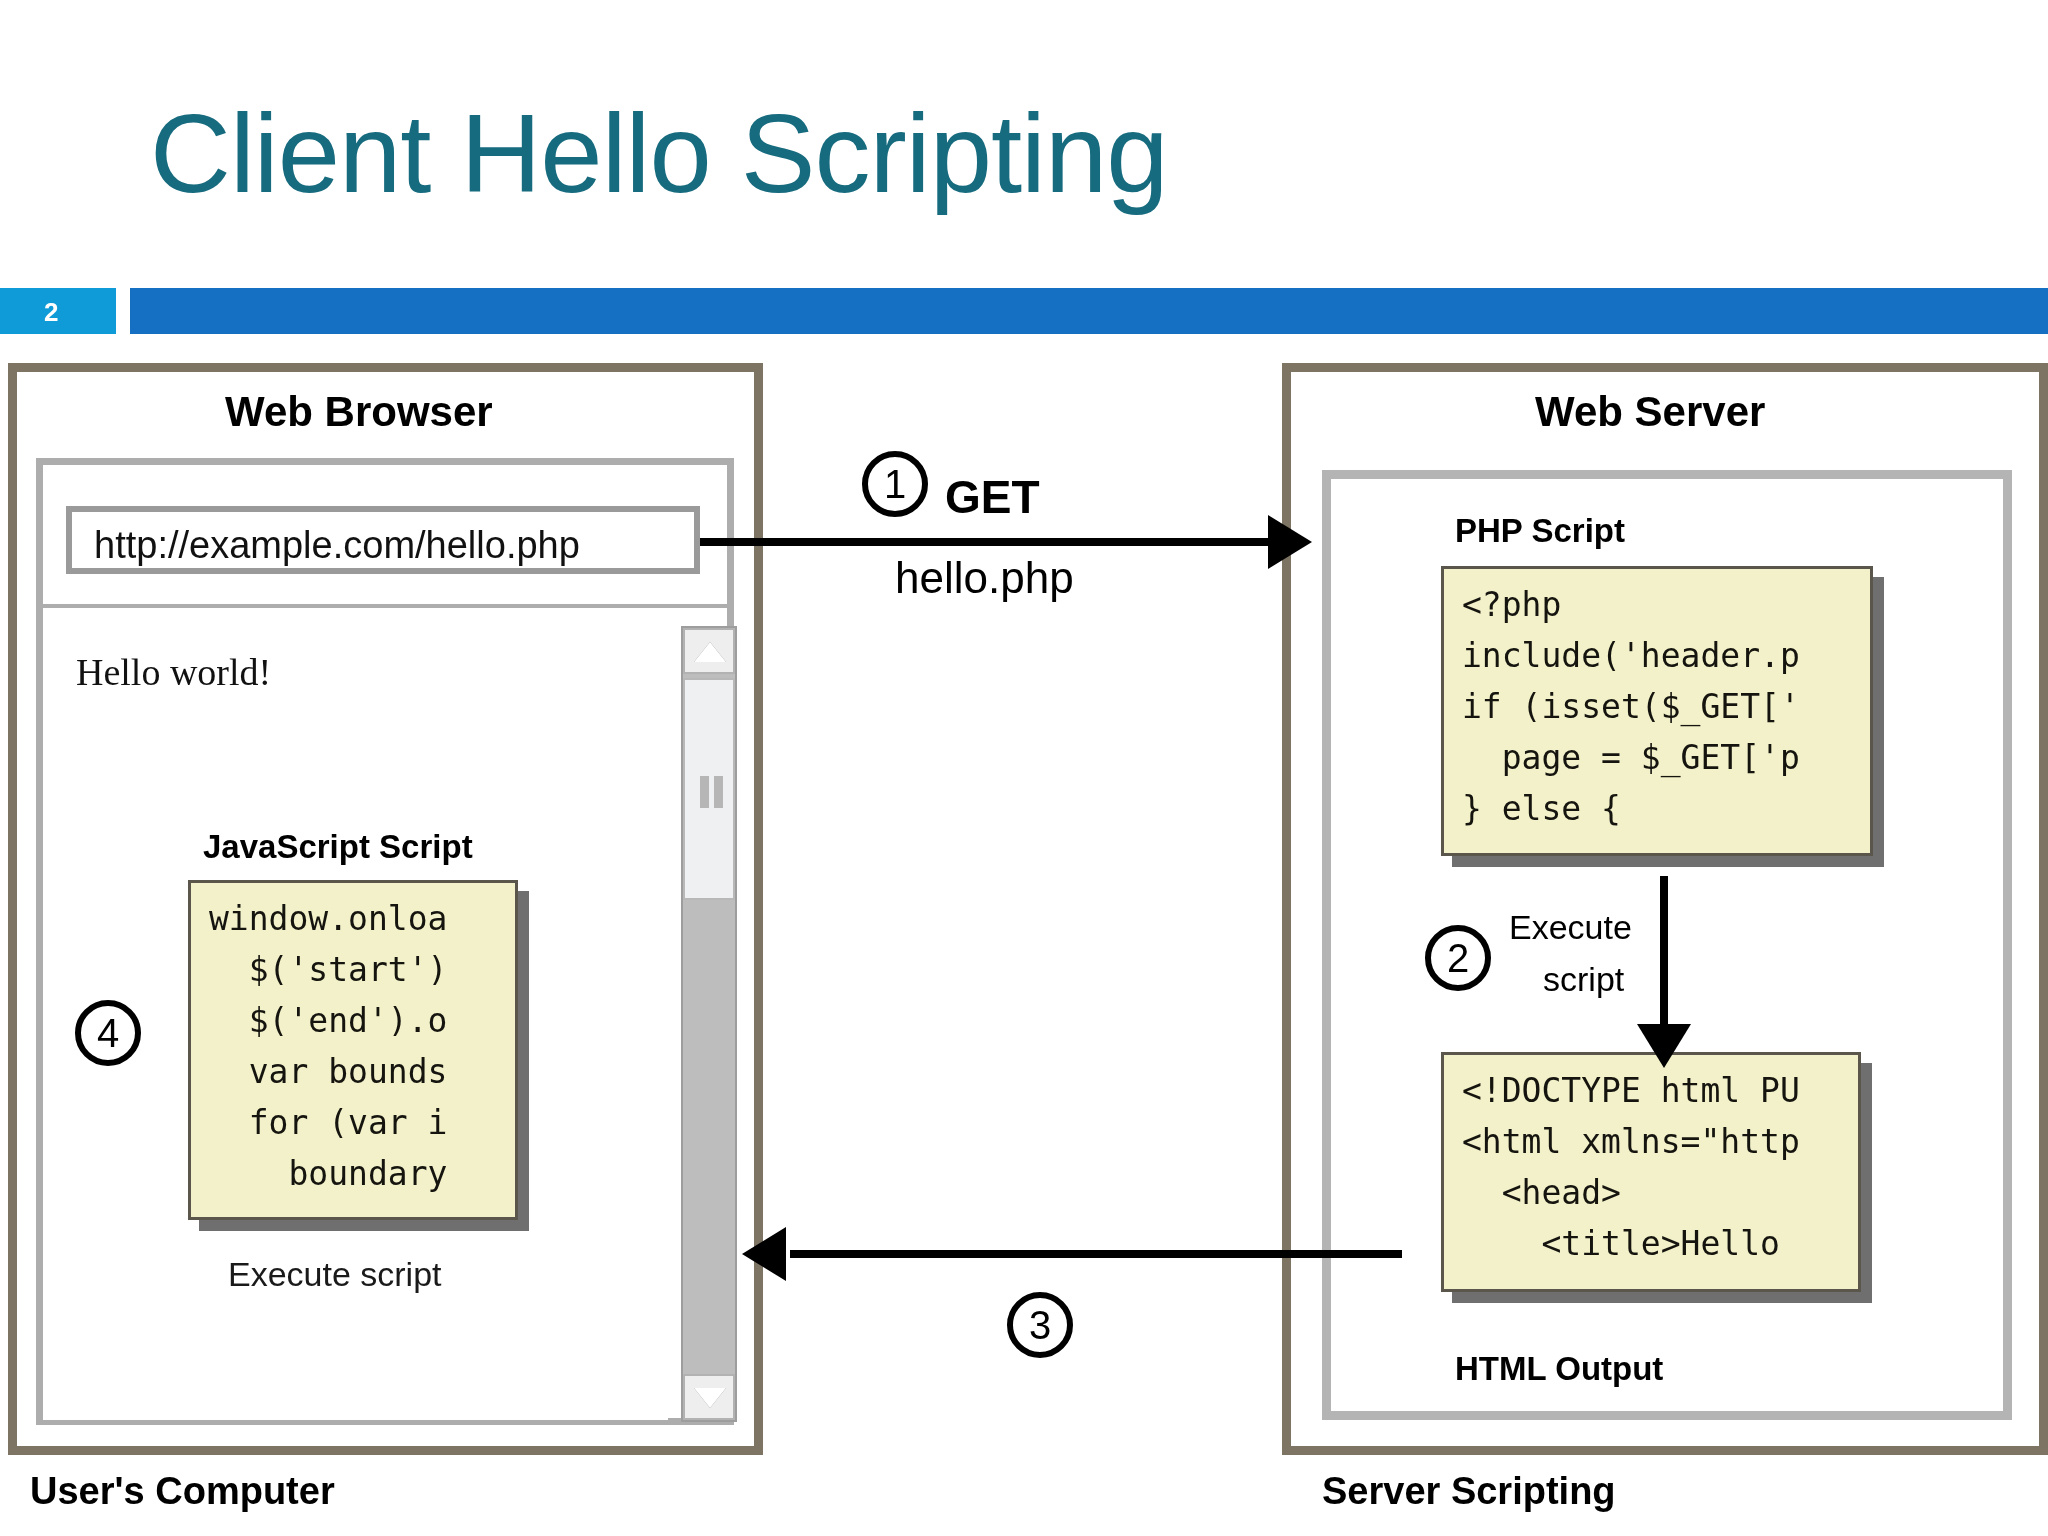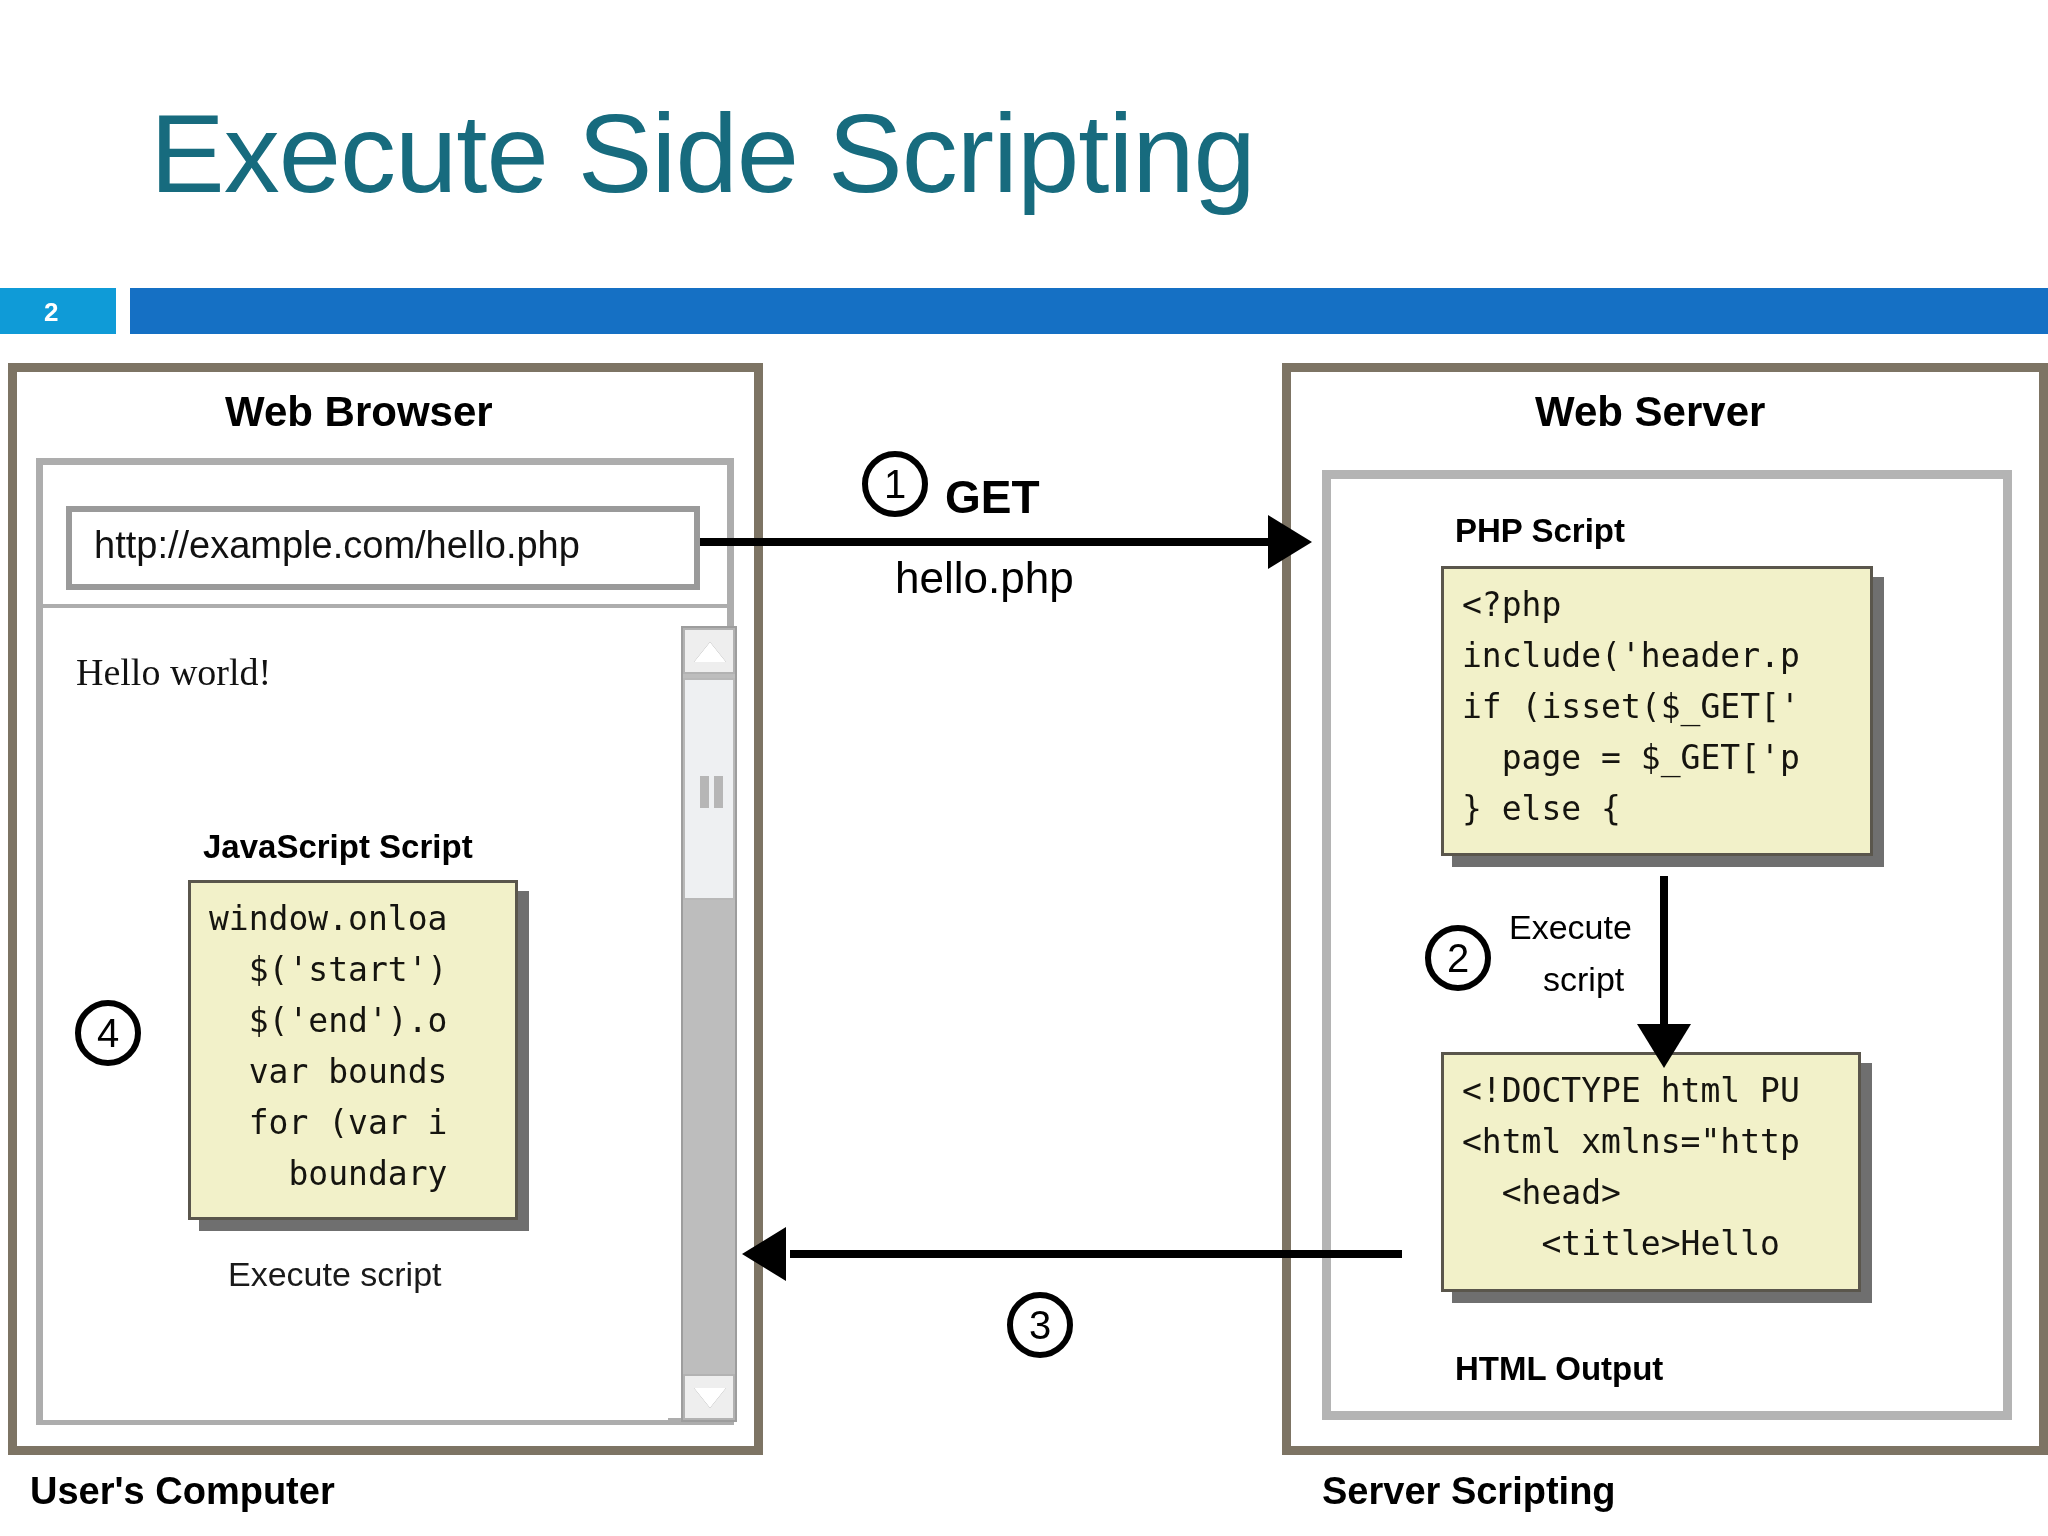--- a/index.html
+++ b/index.html
@@ -123,21 +123,21 @@
     width: 698px;
     height: 150px;
     box-sizing: border-box;
     border-bottom: 4px solid #adadad;
   }
   #url-field {
     position: absolute;
     left: 66px;
     top: 506px;
     width: 634px;
-    height: 84px;
+    height: 68px;
     border: 6px solid #9a9a9a;
     background: #ffffff;
     box-sizing: border-box;
   }
   #url-text {
     position: absolute;
     left: 22px;
     top: 12px;
     font-size: 38px;
     color: #111111;
@@ -386,21 +386,21 @@
   #arrow2-label-2 {
     left: 1543px;
     top: 960px;
     font-size: 34px;
     text-align: center;
   }
 </style>
 </head>
 <body>
 
-<div id="slide-title">Execute Side Scripting</div>
+<div id="slide-title">Client Hello Scripting</div>
 
 <div id="slide-bar">
   <div id="slide-num-box">
     <span id="slide-num">2</span>
   </div>
   <div id="slide-bar-rest"></div>
 </div>
 
 <div id="user-computer-box" class="computer-box"></div>
 <div id="web-browser-title" class="panel-title">Web Browser</div>

